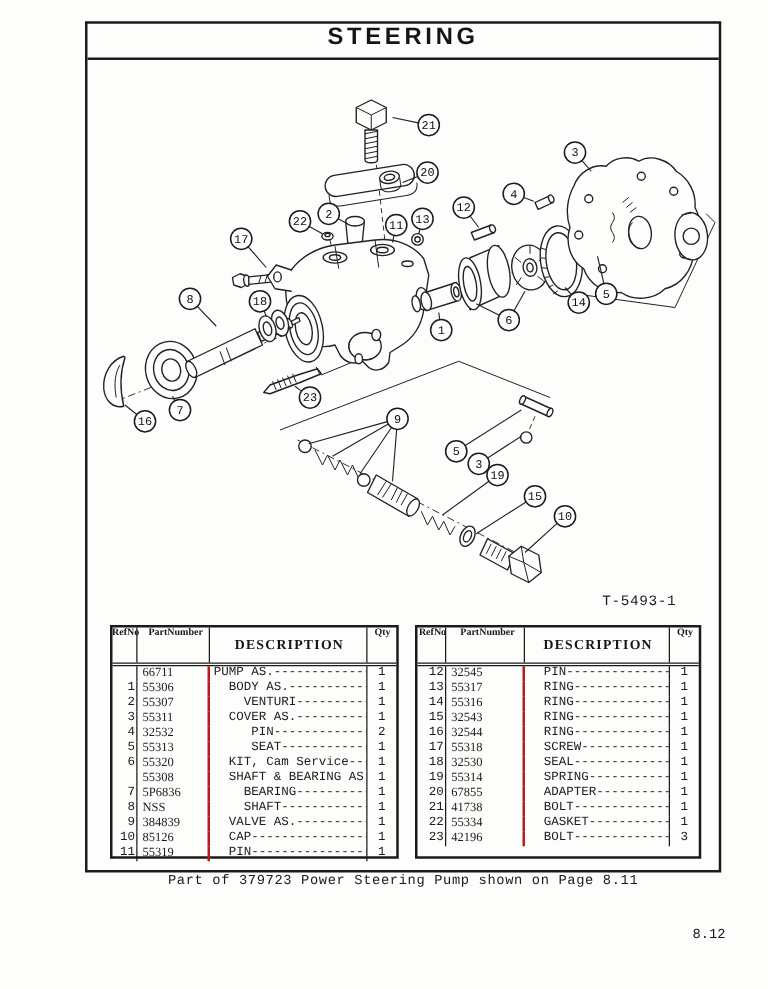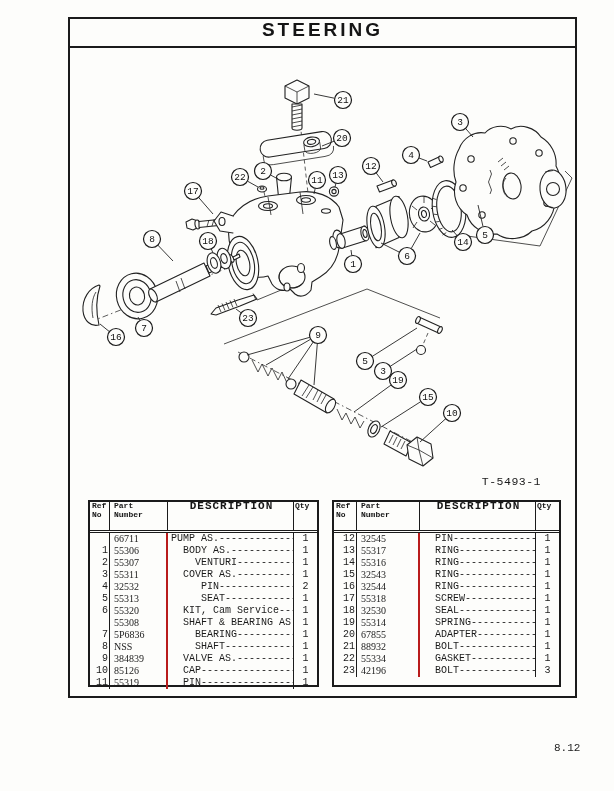--- a/index.html
+++ b/index.html
@@ -41,22 +41,22 @@
   .ptable{
     position:absolute;top:481px;height:187px;border:2px solid #1b1b1b;
     box-sizing:border-box;background:#fdfdfb;
   }
   .ptable.left{left:18px;width:231px;}
   .ptable.right{left:262px;width:229px;}
   .phead{display:grid;height:28px;border-bottom:3px double #1b1b1b;}
   .ptable.left .phead, .ptable.left .prow{grid-template-columns:20px 58px 1fr 23px;}
   .ptable.right .phead, .ptable.right .prow{grid-template-columns:23px 63px 1fr 23px;}
   .hcell{
-    font-family:Liberation Mono, monospace;font-weight:bold;font-size:8px;
-    line-height:8.5px;display:flex;flex-direction:column;justify-content:flex-start;
+    font-family:Liberation Serif, serif;font-weight:bold;font-size:8px;
+    line-height:8.5px;display:flex;flex-direction:row;justify-content:center;
     border-right:1px solid #1b1b1b;padding-left:2px;color:#161616;
   }
   .hcell.desc{font-size:11px;letter-spacing:1px;align-items:center;}
   .hcell.qty{border-right:none;padding-left:1px;}
   .hcell.part{padding-left:4px;}
   .pbody{}
   .prow{display:grid;height:12px;}
   .cell{
     font-size:10px;line-height:12px;white-space:pre;overflow:hidden;
   }
@@ -582,36 +582,37 @@
           <div class="cell qty">1</div>
         </div>
         <div class="prow">
           <div class="cell ref">20</div>
           <div class="cell part">67855</div>
           <div class="cell desc">  ADAPTER-----------</div>
           <div class="cell qty">1</div>
         </div>
         <div class="prow">
           <div class="cell ref">21</div>
-          <div class="cell part">88932</div>
+          <div class="cell part">41738</div>
           <div class="cell desc">  BOLT--------------</div>
           <div class="cell qty">1</div>
         </div>
         <div class="prow">
           <div class="cell ref">22</div>
           <div class="cell part">55334</div>
           <div class="cell desc">  GASKET------------</div>
           <div class="cell qty">1</div>
         </div>
         <div class="prow">
           <div class="cell ref">23</div>
           <div class="cell part">42196</div>
           <div class="cell desc">  BOLT--------------</div>
           <div class="cell qty">3</div>
         </div>
       </div>
   </div>
 </div>
 
 <div class="footer">
+  <div>Part of 379723 Power Steering Pump shown on Page 8.11</div>
 </div>
 
 <div class="pageno">8.12</div>
 
 </body></html>

